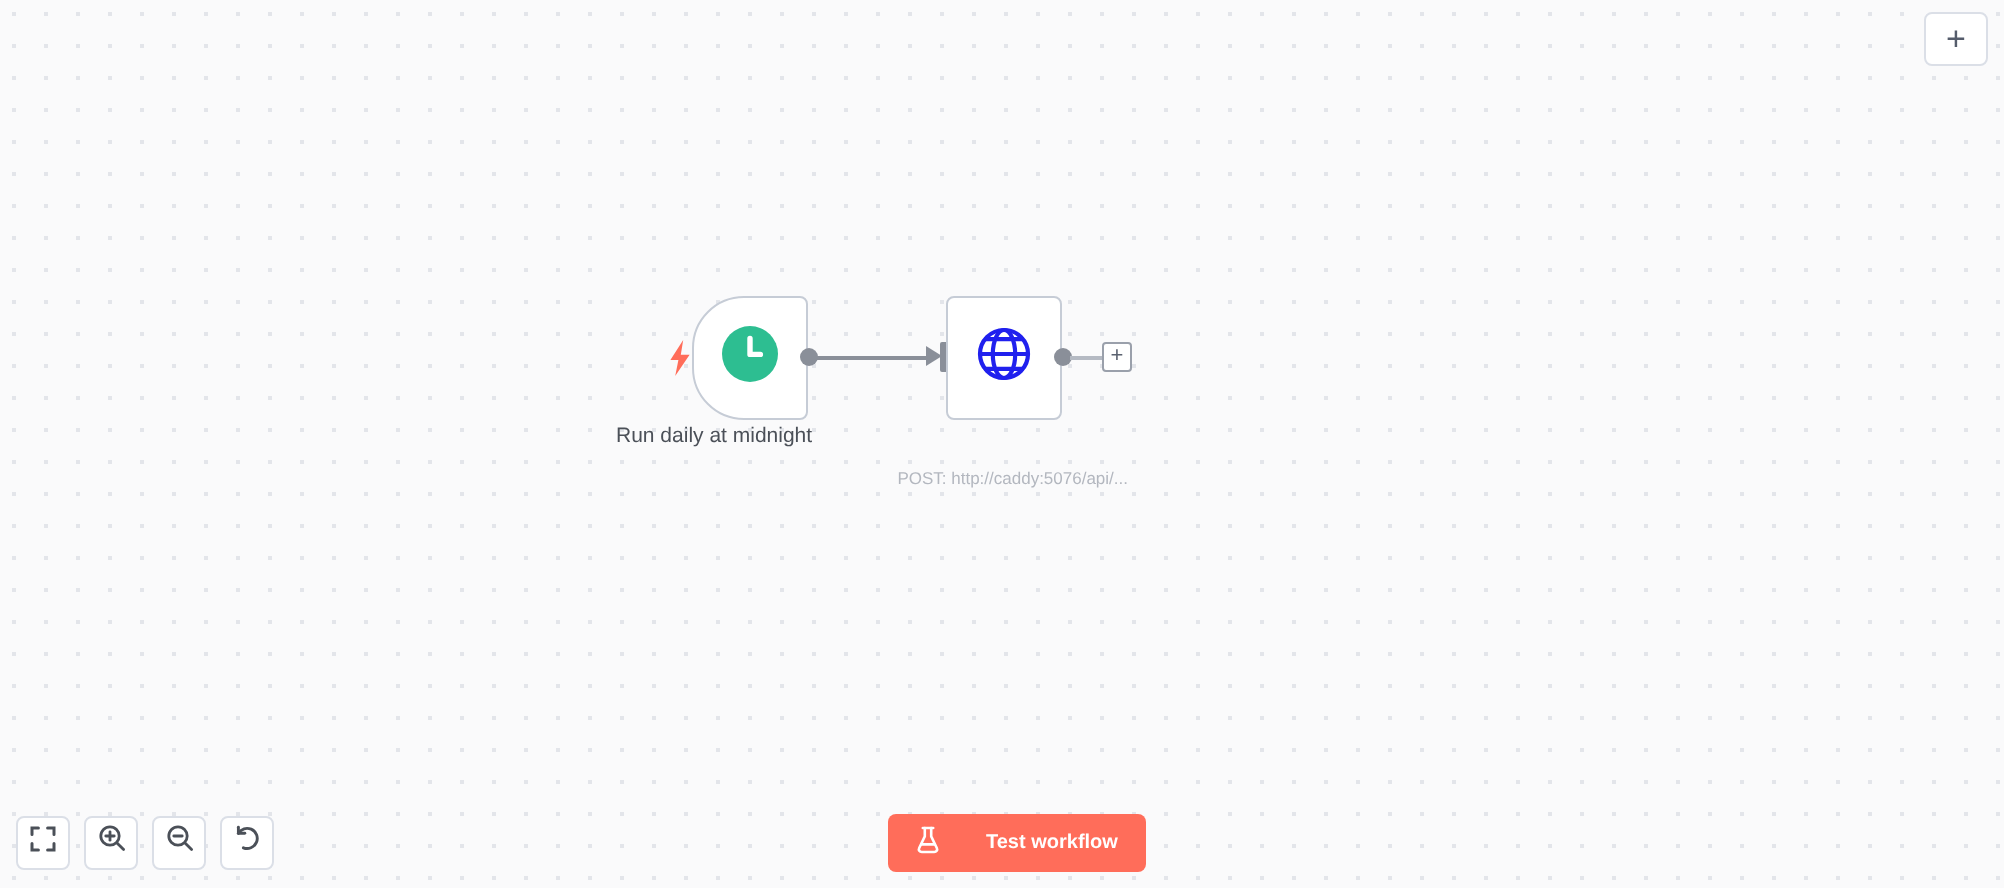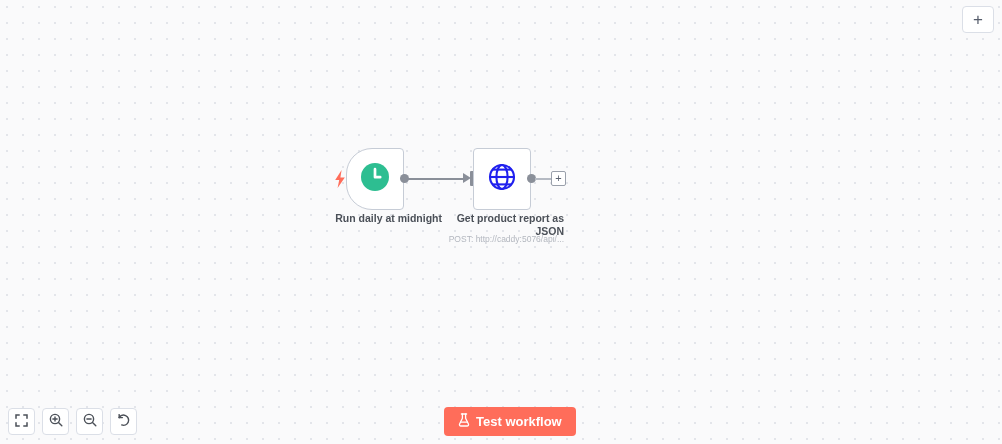--- a/index.html
+++ b/index.html
@@ -157,23 +157,23 @@
     justify-content: center;
     color: #5b6270;
     font-size: 11px;
     line-height: 1;
     cursor: pointer;
   }
 
   
   .node-caption {
     position: absolute;
-    text-align: right;
+    text-align: left;
     font-size: 10.5px;
-    font-weight: bold;
+    font-weight: normal;
     color: #4b5058;
     line-height: 12.5px;
   }
   #caption-trigger { left: 308px; top: 212px; width: 134px; }
   #caption-http    { left: 440px; top: 212px; width: 124px; }
 
   .node-subcaption {
     position: absolute;
     text-align: right;
     font-size: 8.5px;
@@ -211,26 +211,26 @@
   #test-workflow-button {
     position: absolute;
     left: 444px;
     top: 407px;
     height: 29px;
     padding: 0 14px;
     background: #ff6d5a;
     border: none;
     border-radius: 4px;
     color: #ffffff;
-    font-size: 13px;
+    font-size: 10px;
     font-weight: bold;
     font-family: "Liberation Sans", sans-serif;
     display: flex;
     align-items: center;
-    gap: 6px;
+    gap: 23px;
     cursor: pointer;
   }
 </style>
 </head>
 <body>
 
 <div id="canvas">
 
   <div id="add-node-button">
     <span>+</span>
@@ -273,21 +273,20 @@
     </div>
     <div class="port-dot" id="port-http-out"></div>
 
     <div id="connection-2"></div>
     <div id="append-node-button">
       <span>+</span>
     </div>
 
     <div class="node-caption" id="caption-trigger">Run daily at midnight</div>
 
-    <div class="node-caption" id="caption-http">Get product report as JSON</div>
 
     <div class="node-subcaption">POST: http://caddy:5076/api/...</div>
   </div>
 
   <div id="zoom-toolbar">
 
     <div class="tool-button">
       <span>
         <svg width="13" height="13" viewBox="0 0 13 13">
           <g stroke="#4b5058" stroke-width="1.5" fill="none" stroke-linecap="round">

